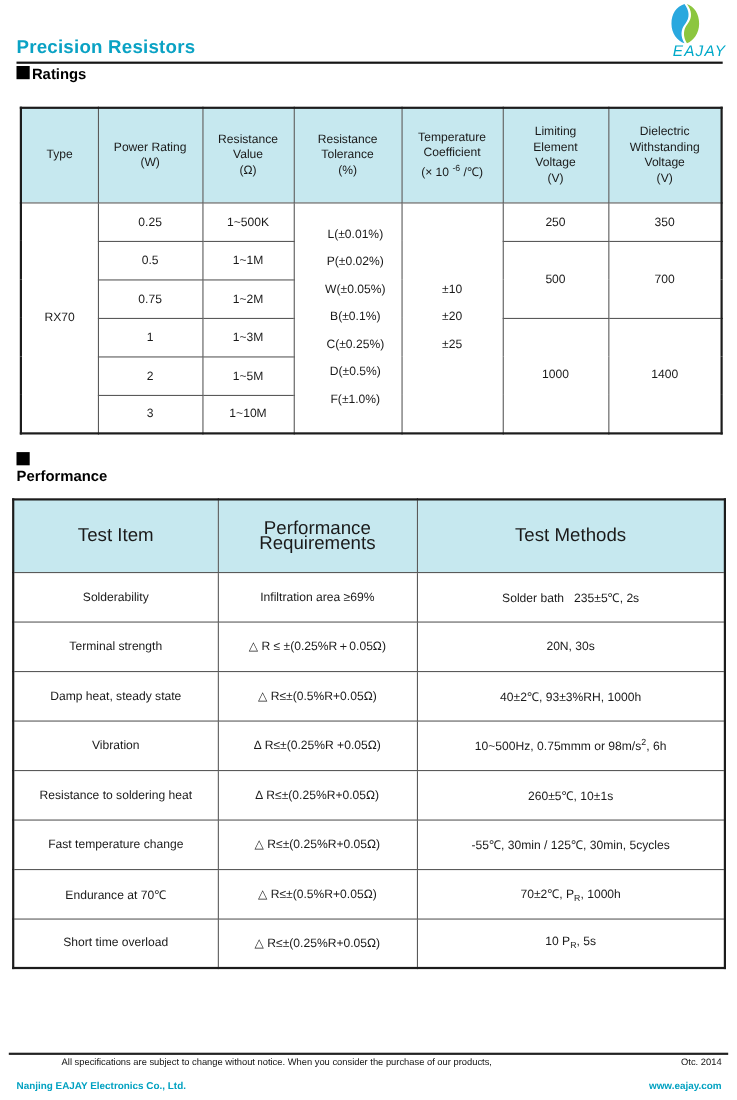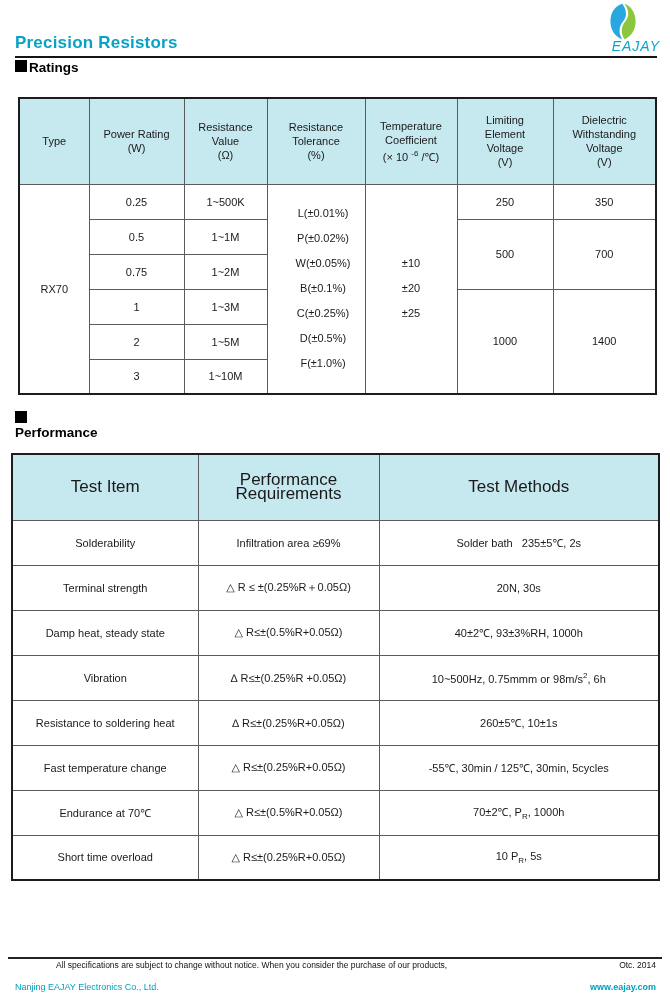--- a/index.html
+++ b/index.html
@@ -36,21 +36,21 @@
 
   
   #performance-table { position:absolute; left:11px; top:453px; width:647px; }
   #performance-table thead th { height:66px; font-size:17px; }
   #performance-table tbody td { height:45px; white-space:pre-wrap; }
 
   
   .footer-rule { position:absolute; left:8px; top:957px; width:654px; height:2px; background:#222; }
   .footer-note { position:absolute; left:15px; top:960px; font-size:8.5px; line-height:10.5px; color:#111;margin-left:41px; }
   .footer-date { position:absolute; right:14px; top:960px; font-size:8.5px; color:#111; }
-  .footer-company { position:absolute; left:15px; top:982px; font-size:9px; font-weight:normal; color:#00a1c1; }
+  .footer-company { position:absolute; left:15px; top:982px; font-size:9px; font-weight:bold; color:#00a1c1; }
   .footer-site { position:absolute; right:14px; top:982px; font-size:9px; font-weight:bold; color:#00a1c1; }
 </style>
 </head>
 <body>
 
 <div class="page">
 
   <div class="title">Precision Resistors</div>
   <svg class="logo" viewBox="0 0 36 50" xmlns="http://www.w3.org/2000/svg">
     <path d="M17,1 C7,4 1,13 1,25 C1,37 8,46 17,49 C12,41 12,32 18,25 C24,18 23,9 17,1 Z" fill="#29a8df"></path>

